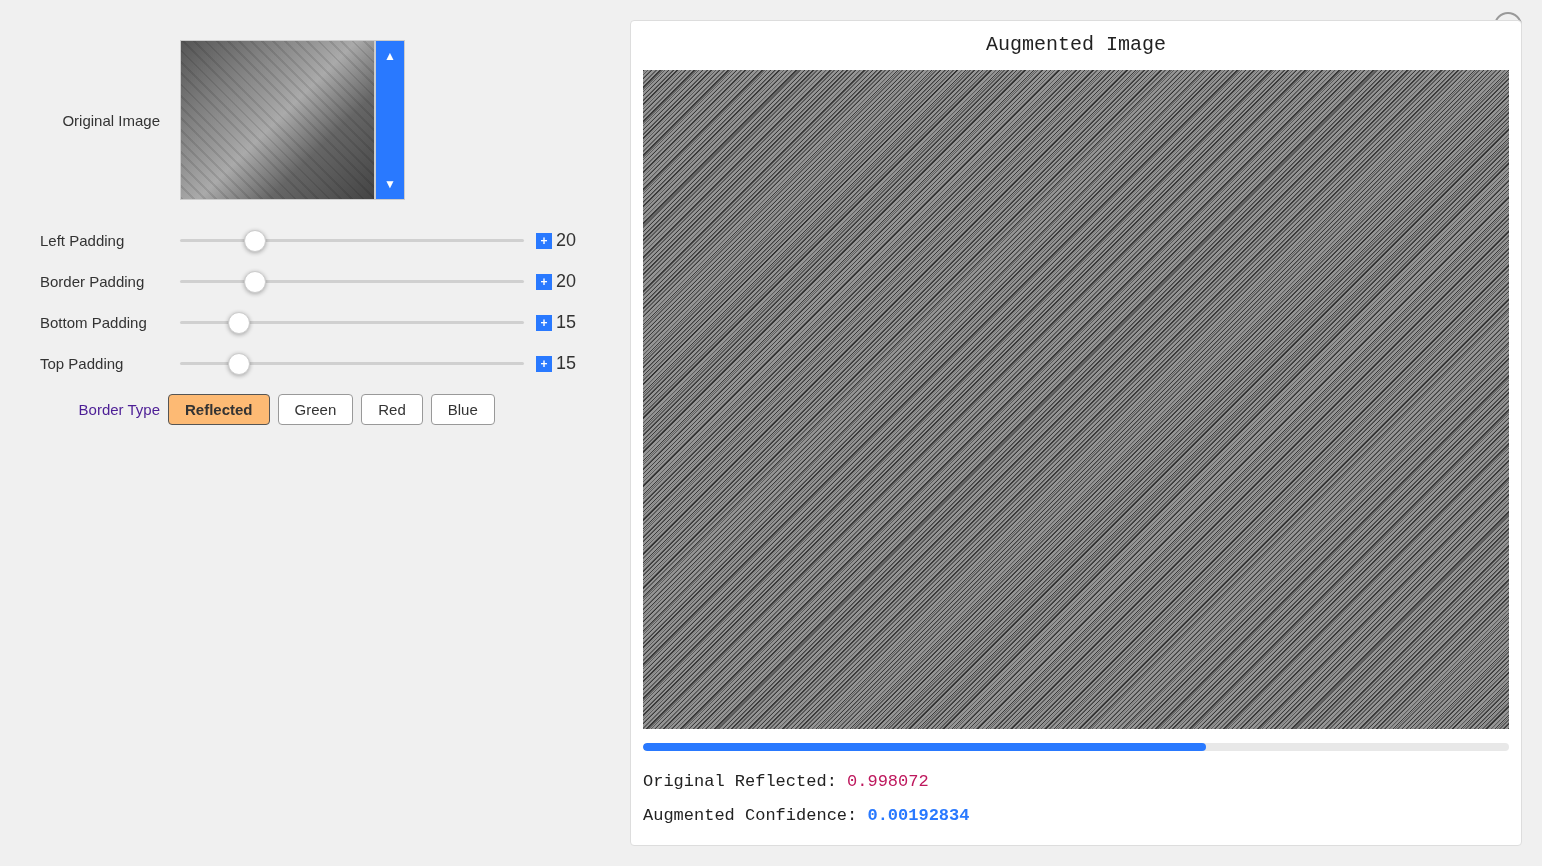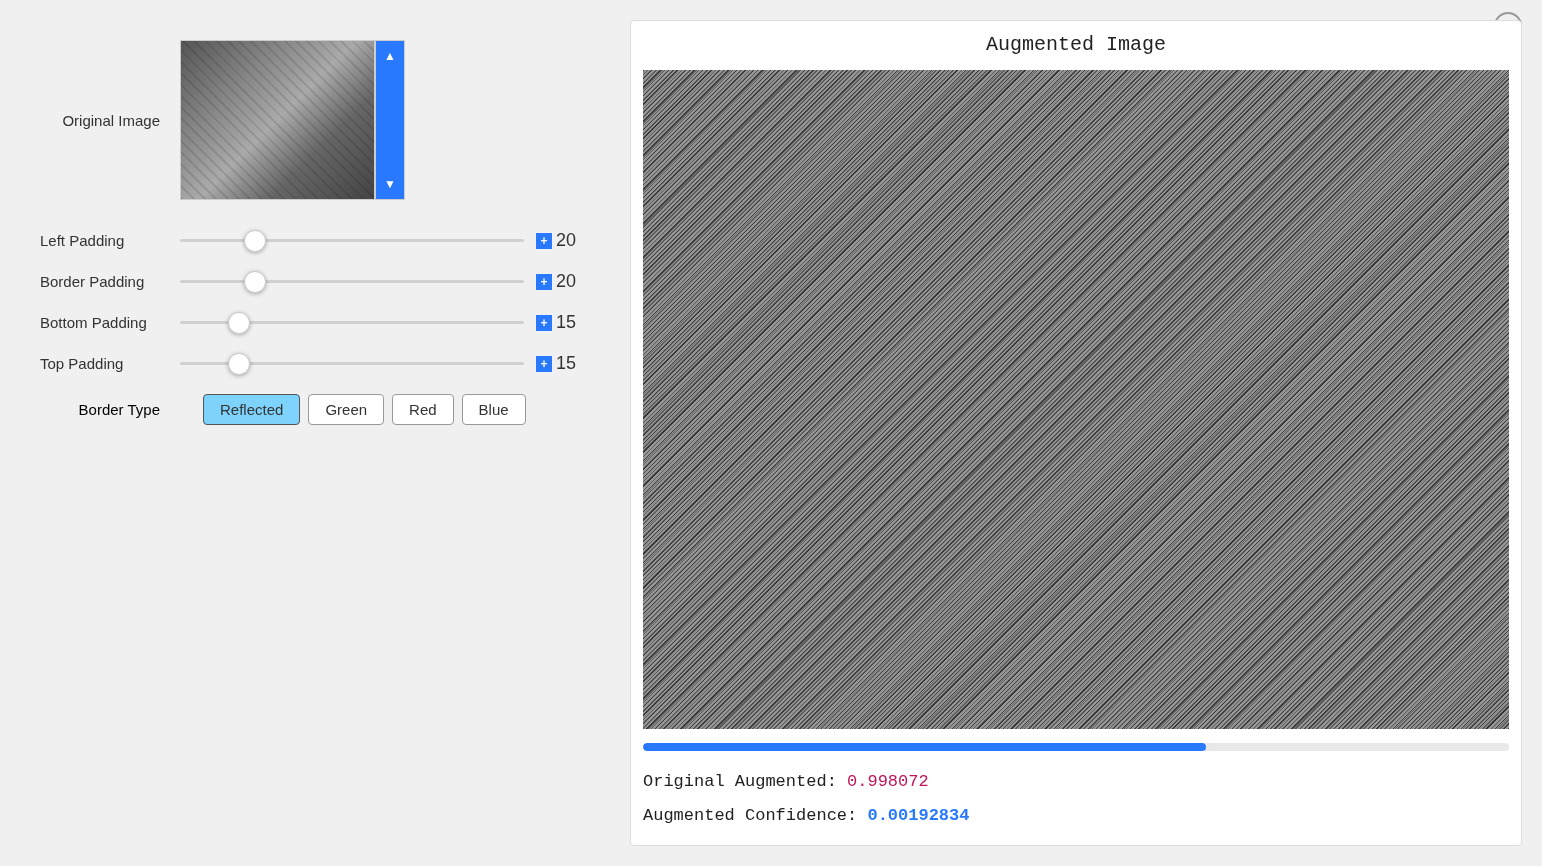--- a/index.html
+++ b/index.html
@@ -172,43 +172,42 @@
     }
 
     
     .border-type-row {
       display: flex;
       align-items: center;
       margin-top: 8px;
     }
     .border-type-label {
       font-size: 15px;
-      color: #000000;
+      color: #4c1d95;
       width: 120px;
       text-align: right;
-      margin-right: 23px;
+      margin-right: 8px;
     }
     .border-type-buttons {
       display: flex;
       gap: 8px;
     }
     .border-btn {
       padding: 6px 16px;
       border: 1.5px solid #999;
       background: white;
       border-radius: 4px;
       font-size: 15px;
       cursor: pointer;
       color: #333;
     }
     .border-btn.active {
       border-color: #555;
-      background: #7dd3fc;
-      font-weight: 400;
-      margin-left: 20px;
+      background: #fdba74;
+      font-weight: 700;
     }
 
     
     .right-panel {
       position: absolute;
       left: 630px;
       top: 20px;
       right: 20px;
       bottom: 20px;
       background: white;
@@ -387,21 +386,21 @@
   <div class="augmented-image-container">
     <div class="augmented-image"></div>
   </div>
 
   <div class="progress-bar-container">
     <div class="progress-bar-fill" style="width: 65%"></div>
   </div>
 
   <div class="confidence-section">
     <div>
-      <span class="confidence-label">Original Augmented:</span>
+      <span class="confidence-label">Original Reflected:</span>
       <span> </span>
       <span class="confidence-original-value">0.998072</span>
     </div>
     <div>
       <span class="confidence-label">Augmented Confidence:</span>
       <span> </span>
       <span class="confidence-augmented-value">0.00192834</span>
     </div>
   </div>
 </div>

